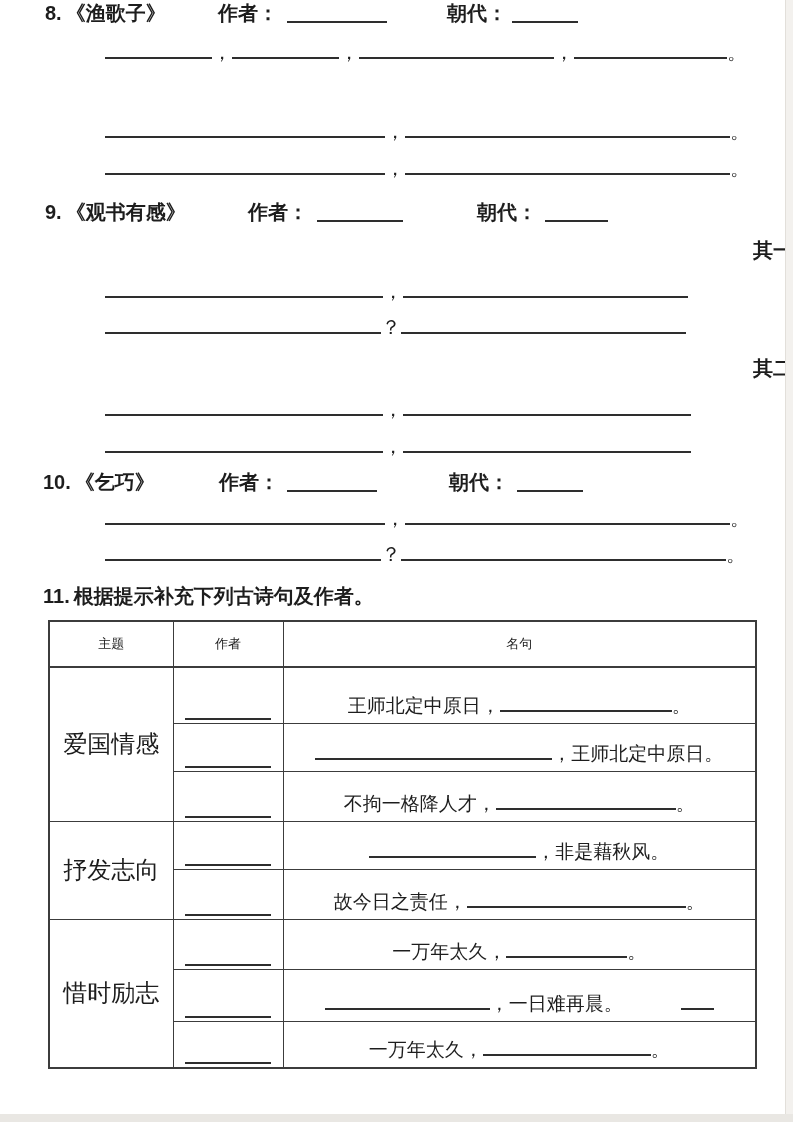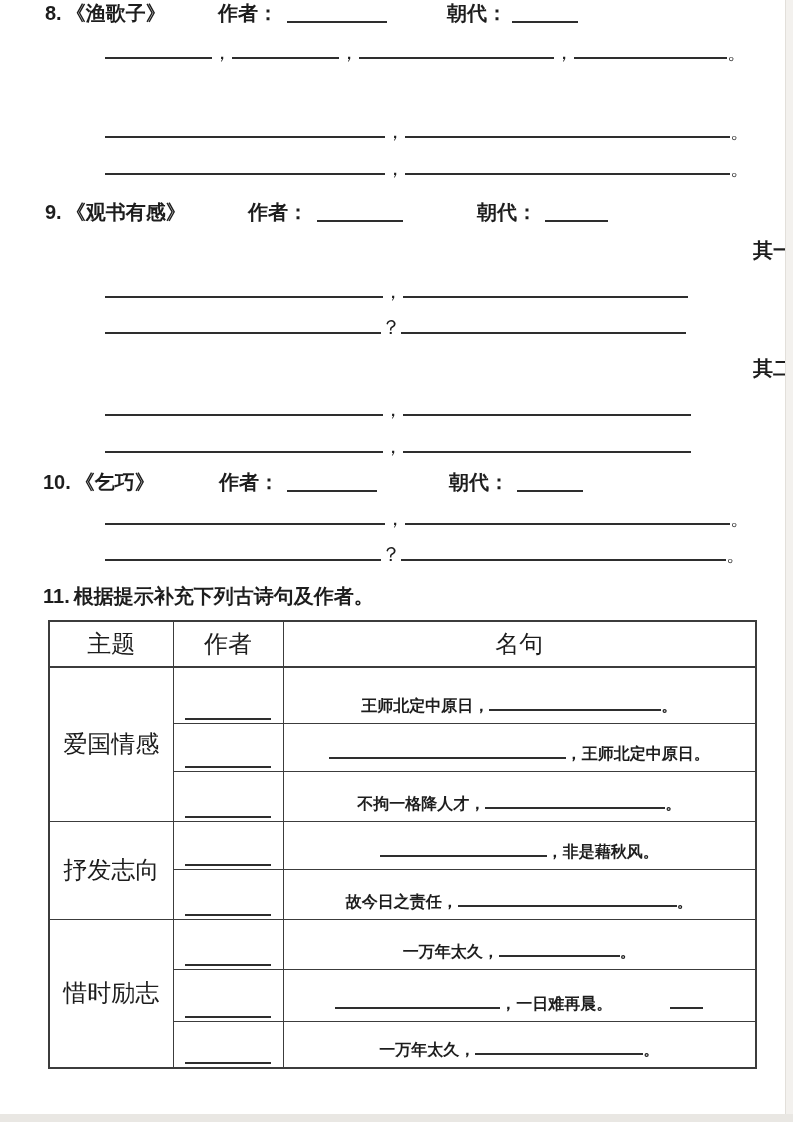--- a/index.html
+++ b/index.html
@@ -67,34 +67,34 @@
     position:absolute;left:48px;top:620px;
     border-collapse:collapse;table-layout:fixed;
     font-size:19px;color:var(--ink);
   }
   .fill-table th,.fill-table td{
     border:1.5px solid var(--border);
     padding:0;
   }
   .fill-table{border:2px solid var(--border);}
   .fill-table th{
-    height:44px;font-weight:normal;font-size:24px;
+    height:44px;font-weight:normal;font-size:13px;
     text-align:center;vertical-align:middle;
     border-bottom:2.5px solid var(--border);
   }
   .theme-cell{text-align:center;vertical-align:middle;font-size:24px;}
   .author-cell{vertical-align:bottom;}
   .author-blank{
     margin:0 auto 3px auto;height:18px;
     border-bottom:2px solid var(--line);
   }
   .sentence-cell{vertical-align:bottom;text-align:center;}
   .sentence-wrap{
     display:inline-block;white-space:nowrap;
-    margin-bottom:5px;font-size:16px;line-height:25px;font-weight:bold;
+    margin-bottom:5px;font-size:19px;line-height:25px;
   }
   .sentence-wrap .seg-blank{height:20px;}
   
   .edge-right{
     position:absolute;top:0;right:0;width:7px;height:100%;
     background:#f3f1ee;border-left:1px solid #e2dfda;
   }
   .edge-bottom{
     position:absolute;left:0;bottom:0;width:100%;height:8px;
     background:#e9e7e3;

